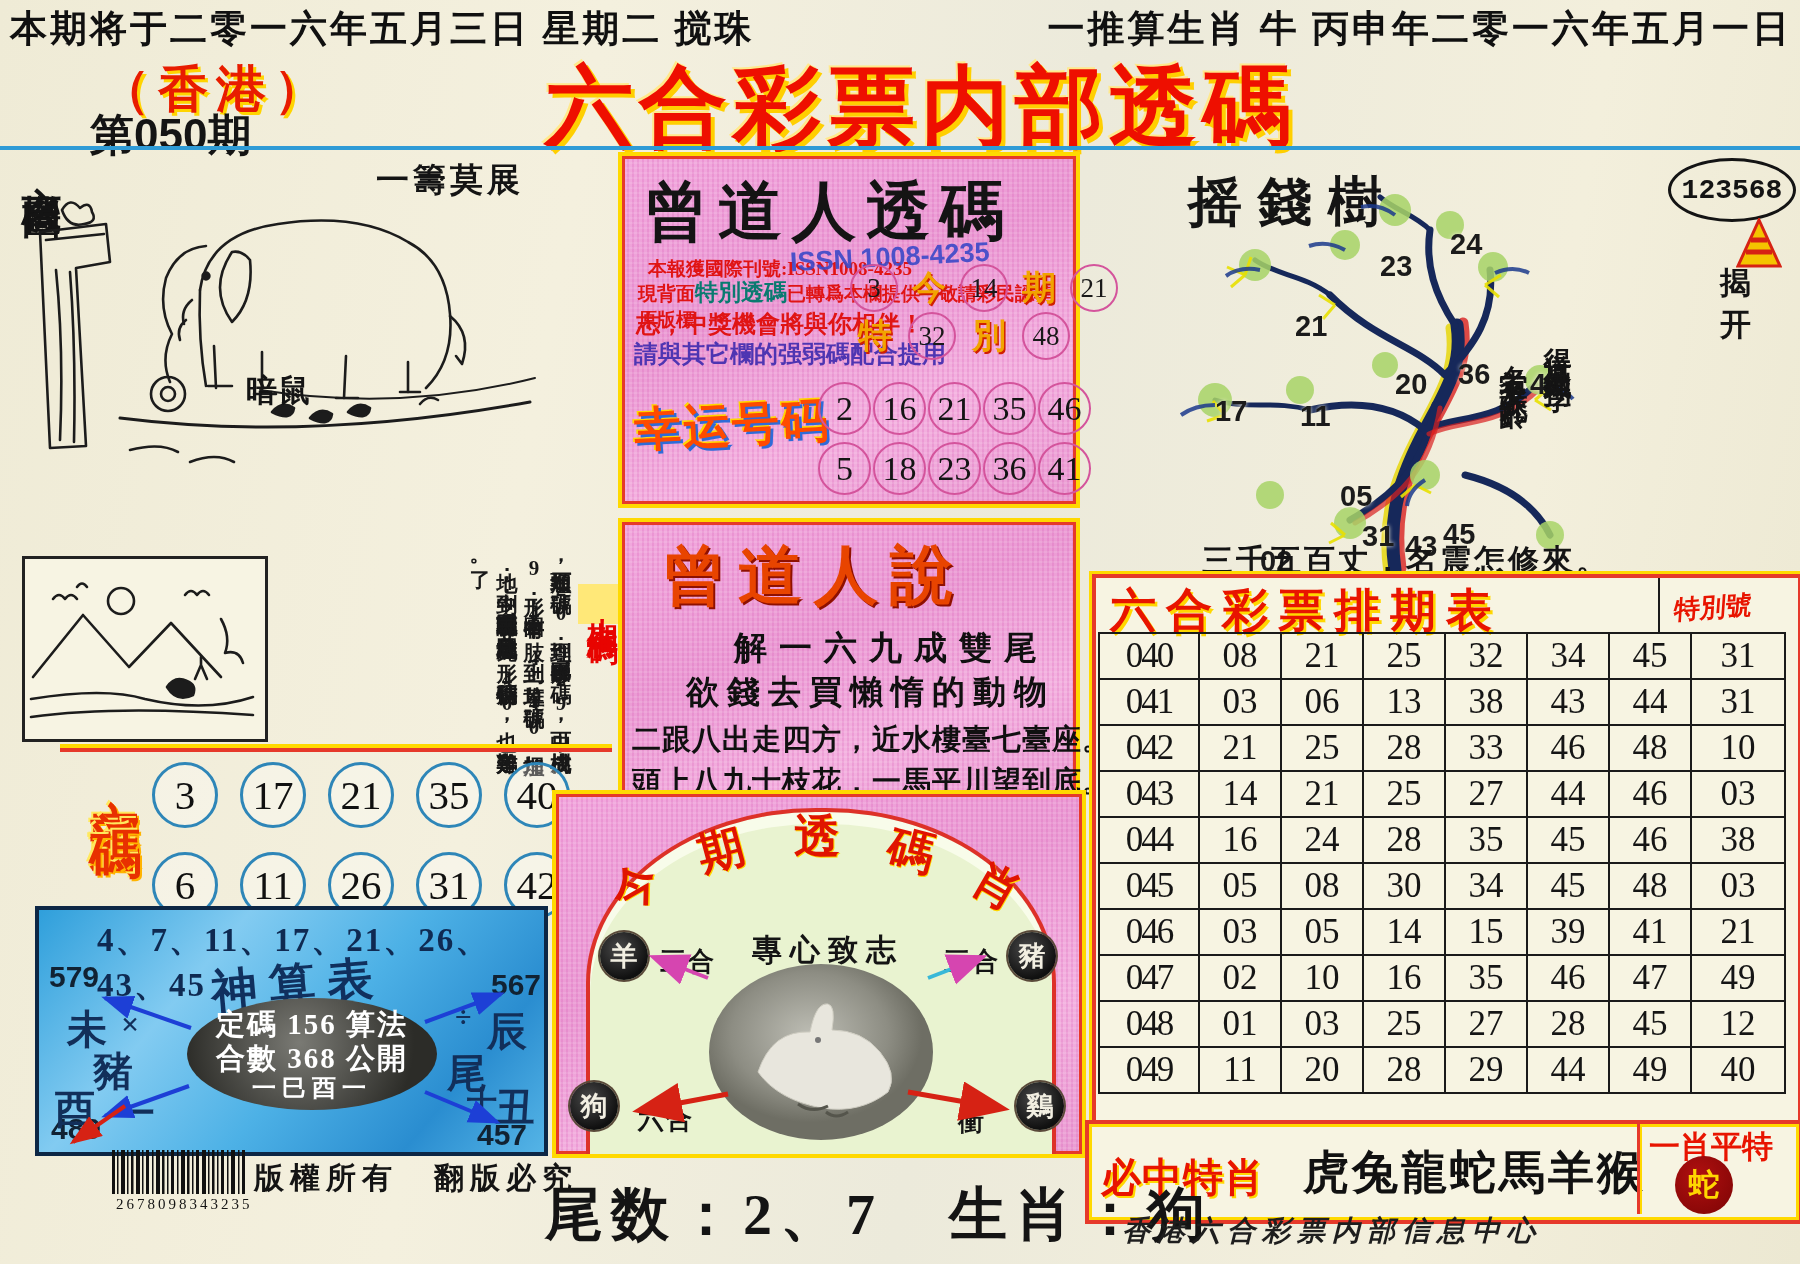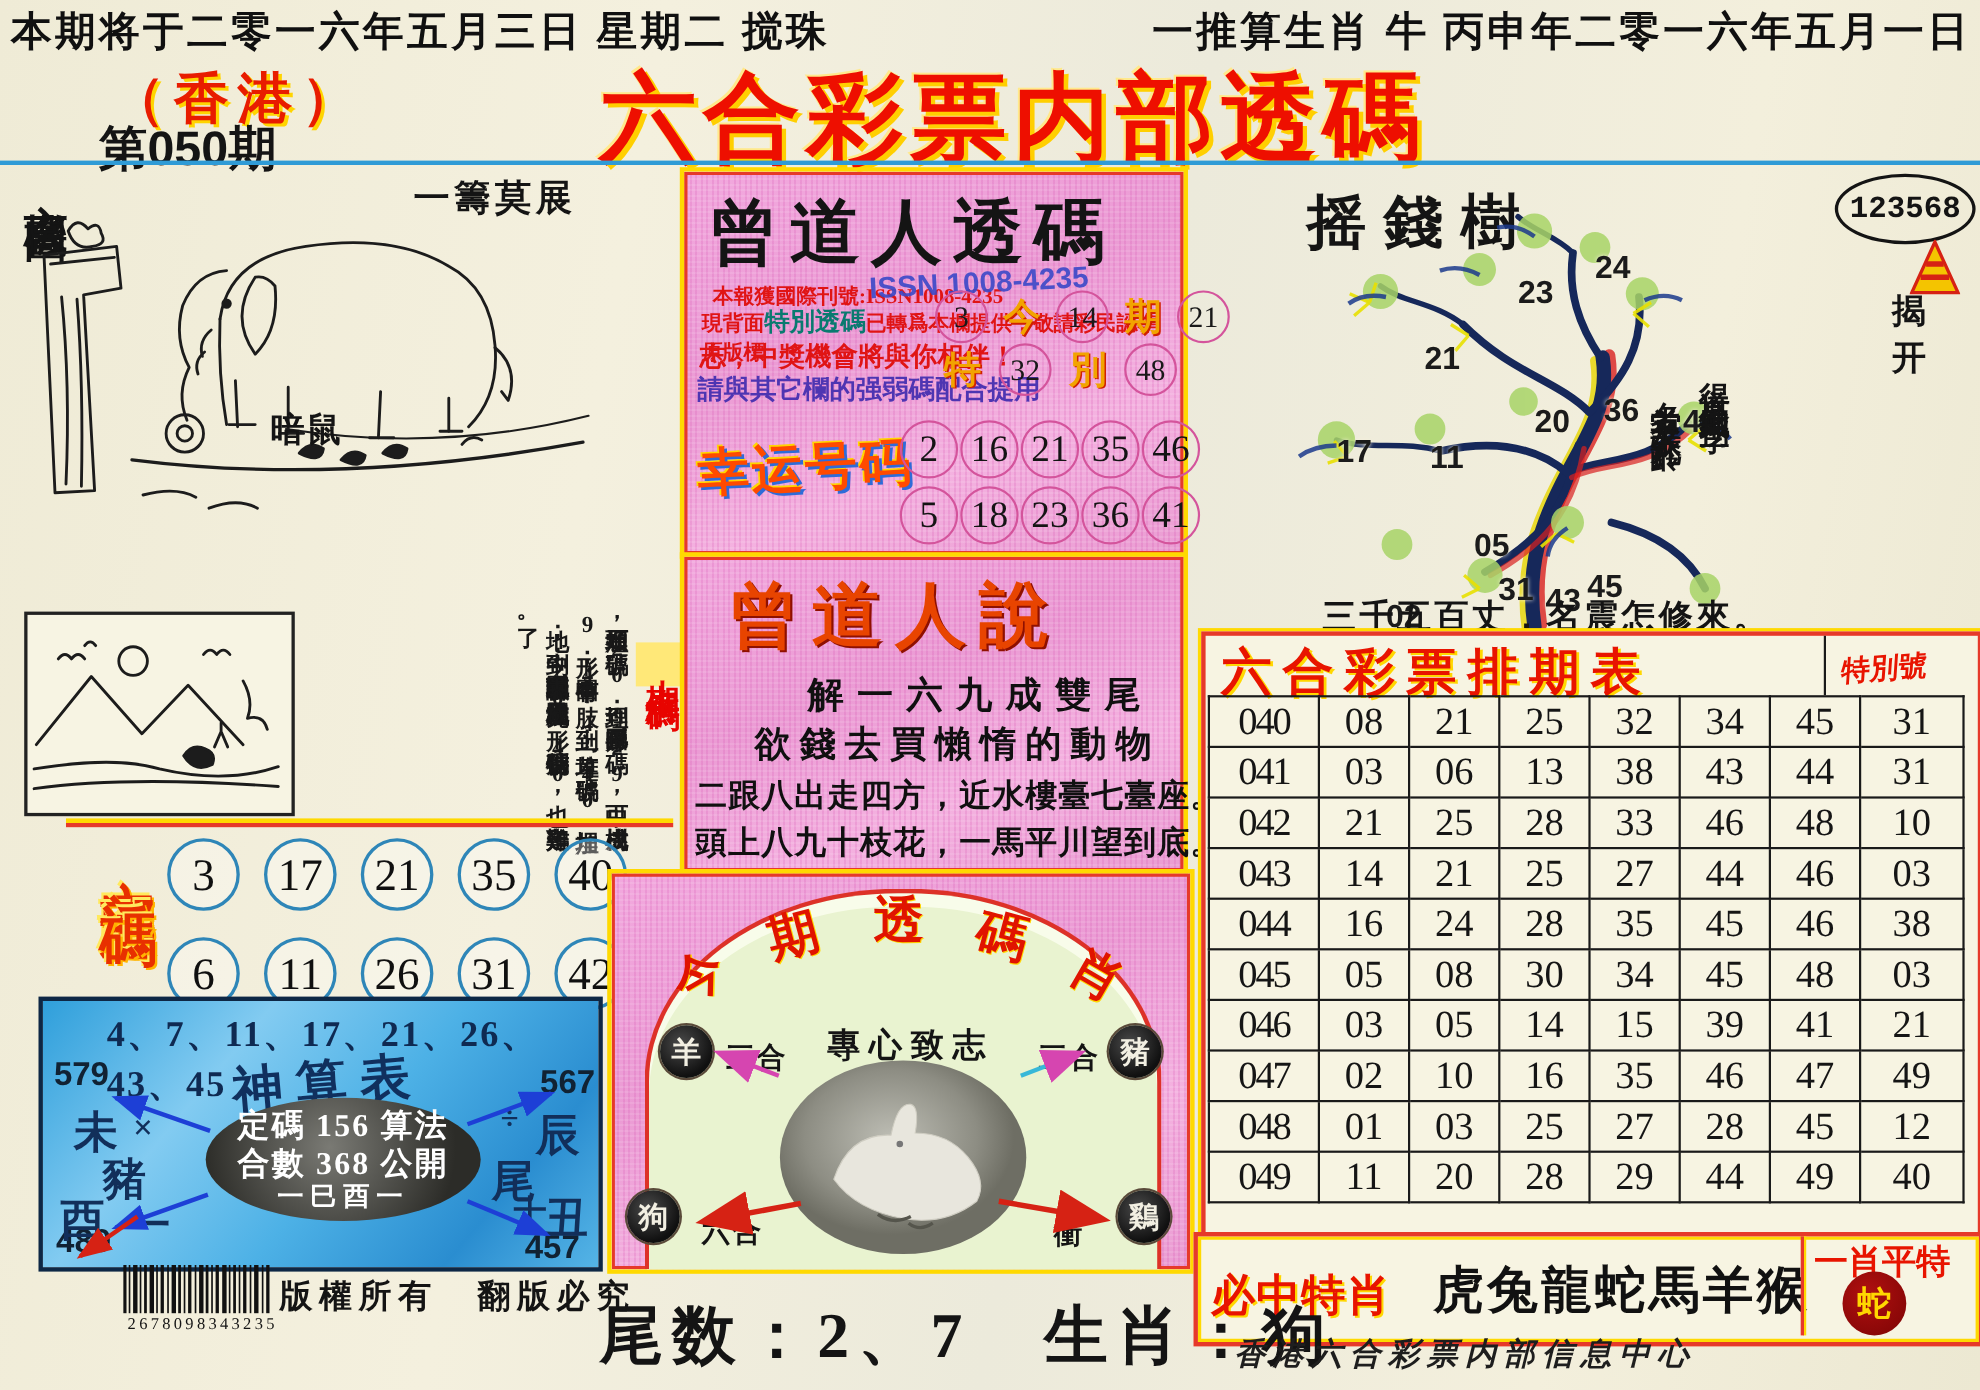--- a/index.html
+++ b/index.html
@@ -45,21 +45,21 @@
            justify-content:center;gap:2px;}
   .bb-oval .ol{font-size:29px;font-weight:900;letter-spacing:2px;line-height:32px;}
   .bb-oval .ol3{font-size:24px;line-height:24px;letter-spacing:6px;}
   
   .mbox{border:4px solid #ffd900;box-shadow:inset 0 0 0 3px #e6392a;
         background:
          repeating-linear-gradient(0deg,rgba(255,255,255,.10) 0 2px,transparent 2px 5px),
          repeating-linear-gradient(90deg,rgba(209,70,170,.18) 0 2px,transparent 2px 5px),
          linear-gradient(160deg,#f2a9de 0%,#eb9bd4 40%,#f4b2e0 70%,#ea9cd2 100%);}
   .box1{left:618px;top:152px;width:454px;height:348px;}
-  .box2{left:618px;top:502px;width:454px;height:286px;}
+  .box2{left:618px;top:518px;width:454px;height:286px;}
   .box3{left:552px;top:790px;width:526px;height:360px;}
   .gdr-title{left:22px;top:12px;width:454px;font-size:64px;font-weight:900;color:#141414;
              letter-spacing:10px;white-space:nowrap;}
   .issn{left:26px;top:100px;font-size:19px;font-weight:bold;color:#e01414;}
   .issn-stamp{left:168px;top:86px;font-size:27px;font-weight:bold;color:#3b49c8;opacity:.9;transform:rotate(-3deg);
               font-family:"Liberation Sans",sans-serif;}
   .rl2{left:16px;top:124px;width:432px;font-size:19px;line-height:26px;font-weight:bold;color:#e01414;}
   .rl2 .hl{color:#0a7a70;font-size:23px;}
   .rl3{left:14px;top:152px;font-size:24px;font-weight:bold;color:#e01414;}
   .rl4{left:12px;top:182px;font-size:24px;font-weight:bold;color:#4e35b2;}

